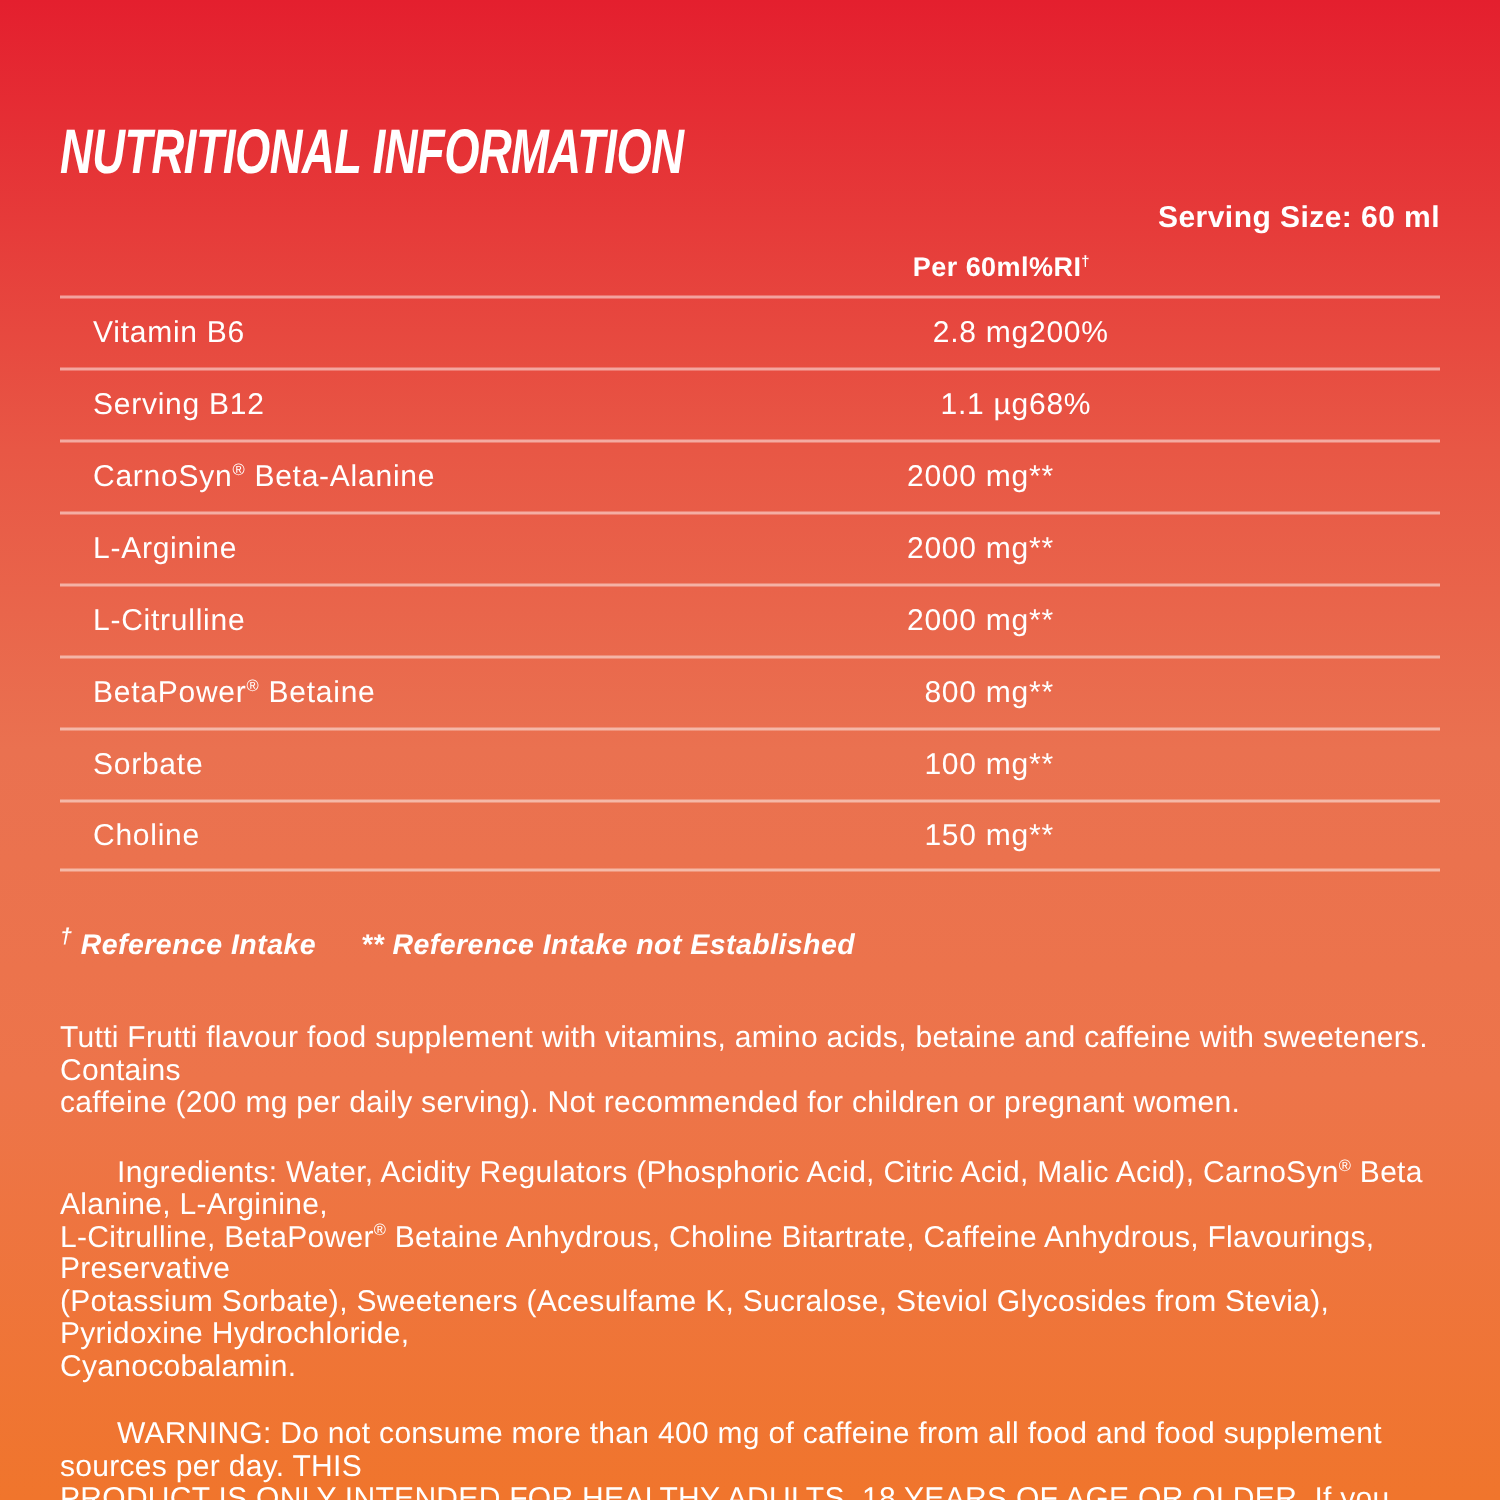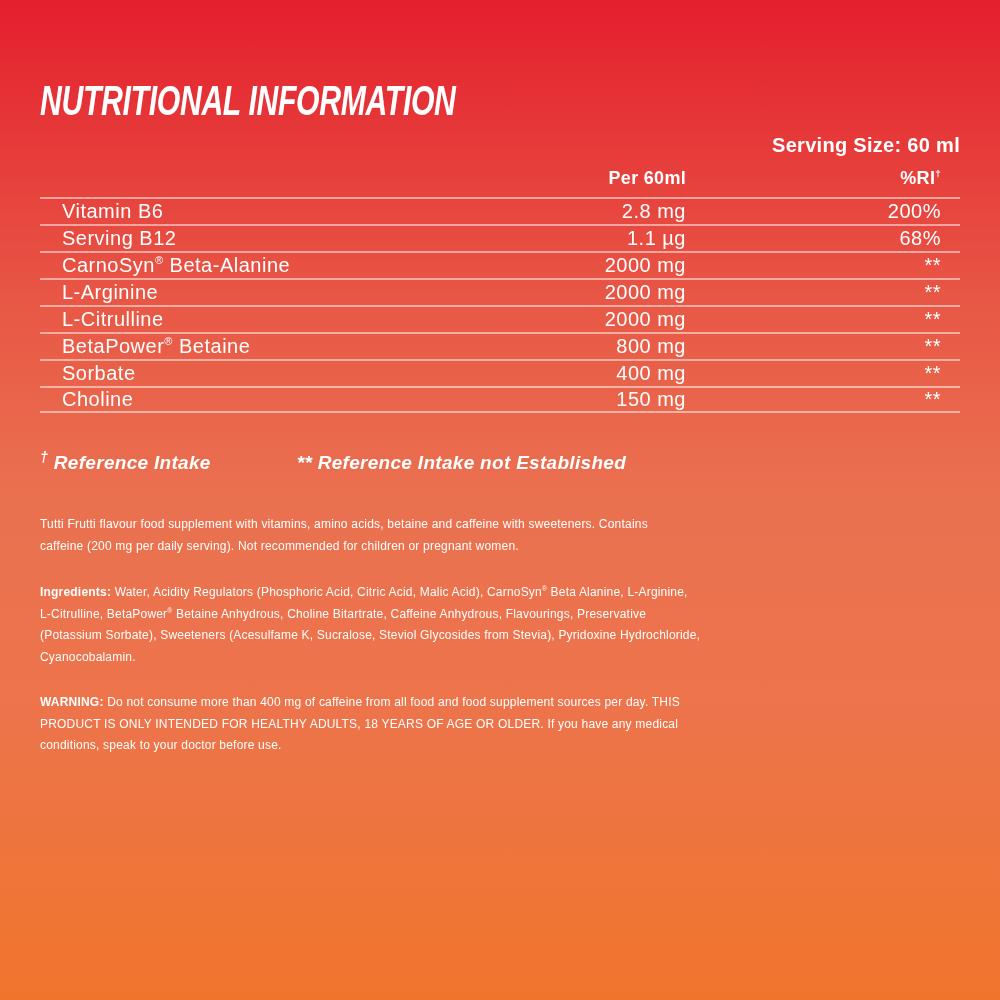--- a/index.html
+++ b/index.html
@@ -43,53 +43,53 @@
     grid-template-columns: 1fr 240px 274px;
     align-items: center;
   }
   .t-head {
     padding-bottom: 8px;
     font-size: 18px;
     font-weight: 700;
     letter-spacing: 0.3px;
   }
   .t-body .t-row {
-    height: 27px;
+    height: 48px;
     border-top: 2px solid rgba(255,255,255,0.5);
     font-size: 20px;
     letter-spacing: 0.5px;
   }
   .t-body .t-row:last-child { border-bottom: 2px solid rgba(255,255,255,0.5); }
   .c-name { padding-left: 22px; text-align: left; }
   .c-amount { text-align: right; }
-  .c-ri { text-align: right; padding-right: 19px; }
+  .c-ri { text-align: left; padding-right: 19px; }
 
   sup { font-size: 0.55em; line-height: 0; vertical-align: super; }
 
   .footnotes {
     margin-top: 39px;
     display: flex;
-    gap: 86px;
+    gap: 30px;
     font-size: 19px;
     font-weight: 700;
     font-style: italic;
     letter-spacing: 0.3px;
   }
   .footnotes sup { font-size: 0.75em; }
 
   .para {
     white-space: pre-line;
-    font-size: 12px;
+    font-size: 20px;
     line-height: 21.5px;
     letter-spacing: 0.2px;
   }
   .description { margin-top: 40px; }
   .ingredients { margin-top: 25px; }
   .warning { margin-top: 24px; }
-  .bold-prefix { font-weight: 700; }
+  .bold-prefix { font-weight: 400; margin-left: 38px; }
 </style>
 </head>
 <body>
 
 <div class="label-wrap">
 
   <h1 class="page-title">NUTRITIONAL INFORMATION</h1>
 
   <div class="serving-size">Serving Size: 60 ml</div>
 
@@ -125,21 +125,21 @@
         <div class="c-amount">2000 mg</div>
         <div class="c-ri">**</div>
       </div>
       <div class="t-row">
         <div class="c-name">BetaPower<sup>®</sup> Betaine</div>
         <div class="c-amount">800 mg</div>
         <div class="c-ri">**</div>
       </div>
       <div class="t-row">
         <div class="c-name">Sorbate</div>
-        <div class="c-amount">400 mg</div>
+        <div class="c-amount">100 mg</div>
         <div class="c-ri">**</div>
       </div>
       <div class="t-row">
         <div class="c-name">Choline</div>
         <div class="c-amount">150 mg</div>
         <div class="c-ri">**</div>
       </div>
     </div>
   </div>
 

